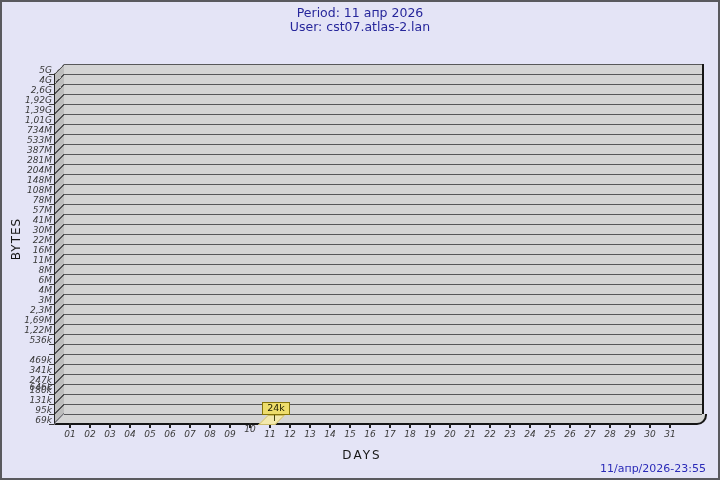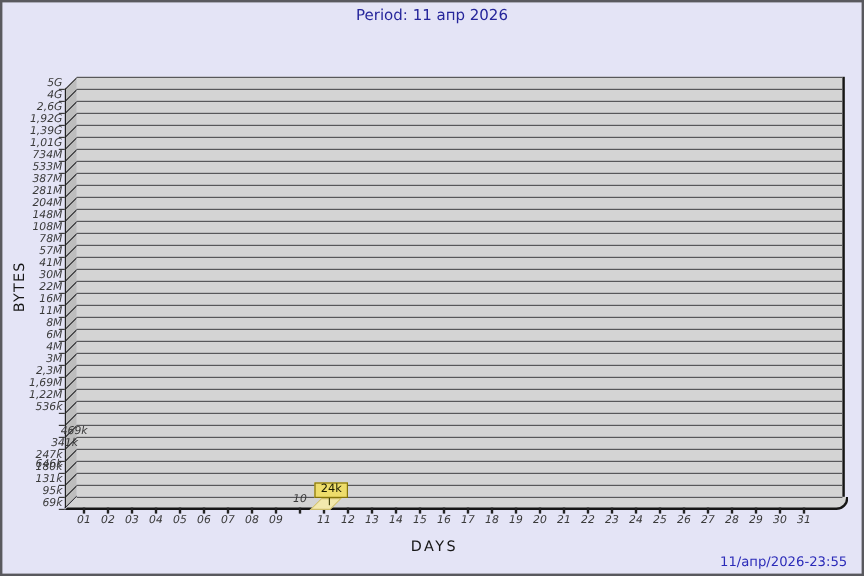--- a/index.html
+++ b/index.html
@@ -47,20 +47,21 @@
   .bar-anchor{position:absolute; background:#44440e;}
   .bar-label{position:absolute; background:#eedd6b; border:1.2px solid #857409;
              font-size:9.5px; line-height:10.5px; text-align:center; color:#1b1b00; box-sizing:border-box;}
 </style>
 </head>
 <body>
 
 <div id="frame">
   <div id="title-block">
     <div>Period: 11 апр 2026</div>
+    <div>User: cst07.atlas-2.lan</div>
   </div>
 
   <div id="chart">
       <div class="wall"></div>
       <div class="floor"></div>
       <div class="face"></div>
       <div class="gline" style="left: 62px; top: 62px; width: 638px;"></div>
       <div class="ylab" style="top: 62.5px;">5G</div>
       <div class="ydash" style="left: 47px; top: 71.5px;"></div>
       <div class="gline" style="left: 62px; top: 72px; width: 638px;"></div>
@@ -141,24 +142,24 @@
       <div class="gline" style="left: 62px; top: 322px; width: 638px;"></div>
       <div class="ylab" style="top: 322.5px;">1,22M</div>
       <div class="ydash" style="left: 47px; top: 331.5px;"></div>
       <div class="gline" style="left: 62px; top: 332px; width: 638px;"></div>
       <div class="ylab" style="top: 332.5px;">536k</div>
       <div class="ydash" style="left: 47px; top: 341.5px;"></div>
       <div class="gline" style="left: 62px; top: 342px; width: 638px;"></div>
       <div class="ylab" style="top: 332px; margin-top: 48px;">646k</div>
       <div class="ydash" style="left: 47px; top: 351.5px;"></div>
       <div class="gline" style="left: 62px; top: 352px; width: 638px;"></div>
-      <div class="ylab" style="top: 352.5px; padding-left: 21px;">469k</div>
+      <div class="ylab" style="top: 352.5px;">469k</div>
       <div class="ydash" style="left: 47px; top: 361.5px;"></div>
       <div class="gline" style="left: 62px; top: 362px; width: 638px;"></div>
-      <div class="ylab" style="top: 362.5px; padding-left: 13px;">341k</div>
+      <div class="ylab" style="top: 362.5px;">341k</div>
       <div class="ydash" style="left: 47px; top: 371.5px;"></div>
       <div class="gline" style="left: 62px; top: 372px; width: 638px;"></div>
       <div class="ylab" style="top: 372.5px;">247k</div>
       <div class="ydash" style="left: 47px; top: 381.5px;"></div>
       <div class="gline" style="left: 62px; top: 382px; width: 638px;"></div>
       <div class="ylab" style="top: 382.5px;">180k</div>
       <div class="ydash" style="left: 47px; top: 391.5px;"></div>
       <div class="gline" style="left: 62px; top: 392px; width: 638px;"></div>
       <div class="ylab" style="top: 392.5px;">131k</div>
       <div class="ydash" style="left: 47px; top: 401.5px;"></div>
@@ -180,21 +181,21 @@
       <div class="xlab" style="left: 137px; top: 427px;">05</div>
       <div class="xtick" style="left: 167.4px; top: 421px;"></div>
       <div class="xlab" style="left: 157px; top: 427px;">06</div>
       <div class="xtick" style="left: 187.4px; top: 421px;"></div>
       <div class="xlab" style="left: 177px; top: 427px;">07</div>
       <div class="xtick" style="left: 207.4px; top: 421px;"></div>
       <div class="xlab" style="left: 197px; top: 427px;">08</div>
       <div class="xtick" style="left: 227.4px; top: 421px;"></div>
       <div class="xlab" style="left: 217px; top: 427px;">09</div>
       <div class="xtick" style="left: 247.4px; top: 421px;"></div>
-      <div class="xlab" style="left: 237px; top: 409px; text-align: center;">10</div>
+      <div class="xlab" style="left: 237px; top: 422px; text-align: center;">10</div>
       <div class="xtick" style="left: 267.4px; top: 421px;"></div>
       <div class="xlab" style="left: 257px; top: 427px;">11</div>
       <div class="xtick" style="left: 287.4px; top: 421px;"></div>
       <div class="xlab" style="left: 277px; top: 427px;">12</div>
       <div class="xtick" style="left: 307.4px; top: 421px;"></div>
       <div class="xlab" style="left: 297px; top: 427px;">13</div>
       <div class="xtick" style="left: 327.4px; top: 421px;"></div>
       <div class="xlab" style="left: 317px; top: 427px;">14</div>
       <div class="xtick" style="left: 347.4px; top: 421px;"></div>
       <div class="xlab" style="left: 337px; top: 427px;">15</div>

